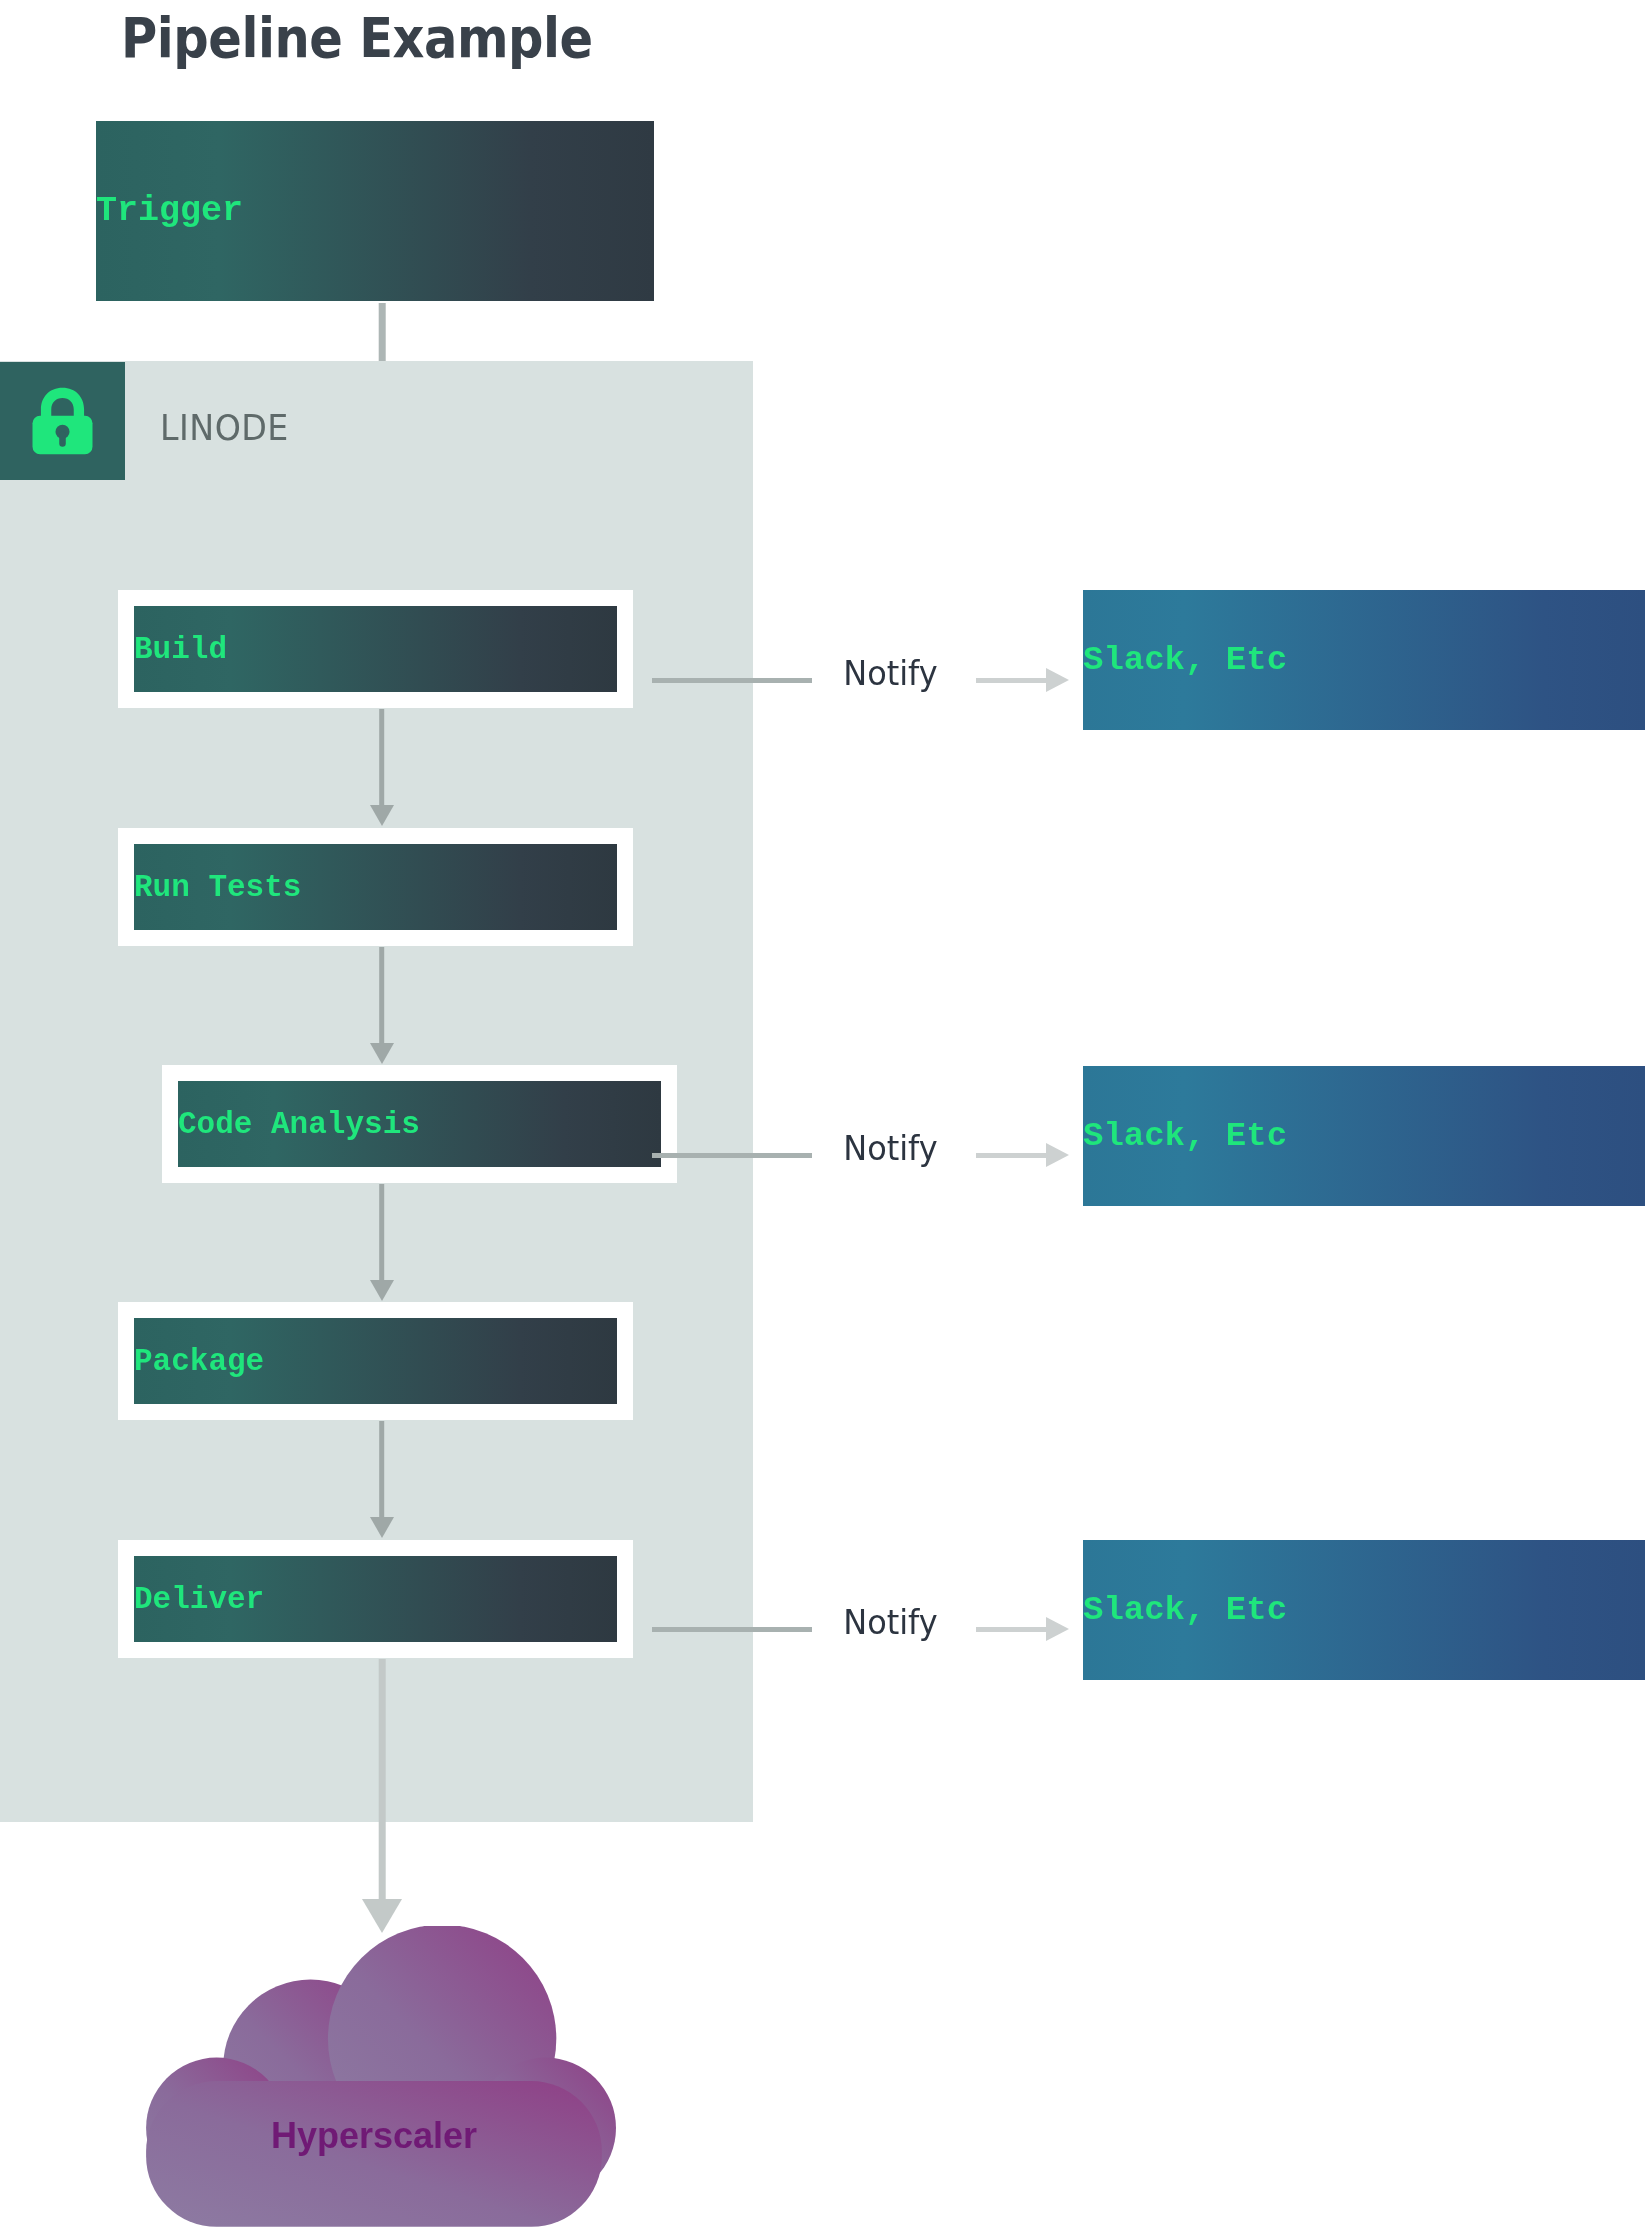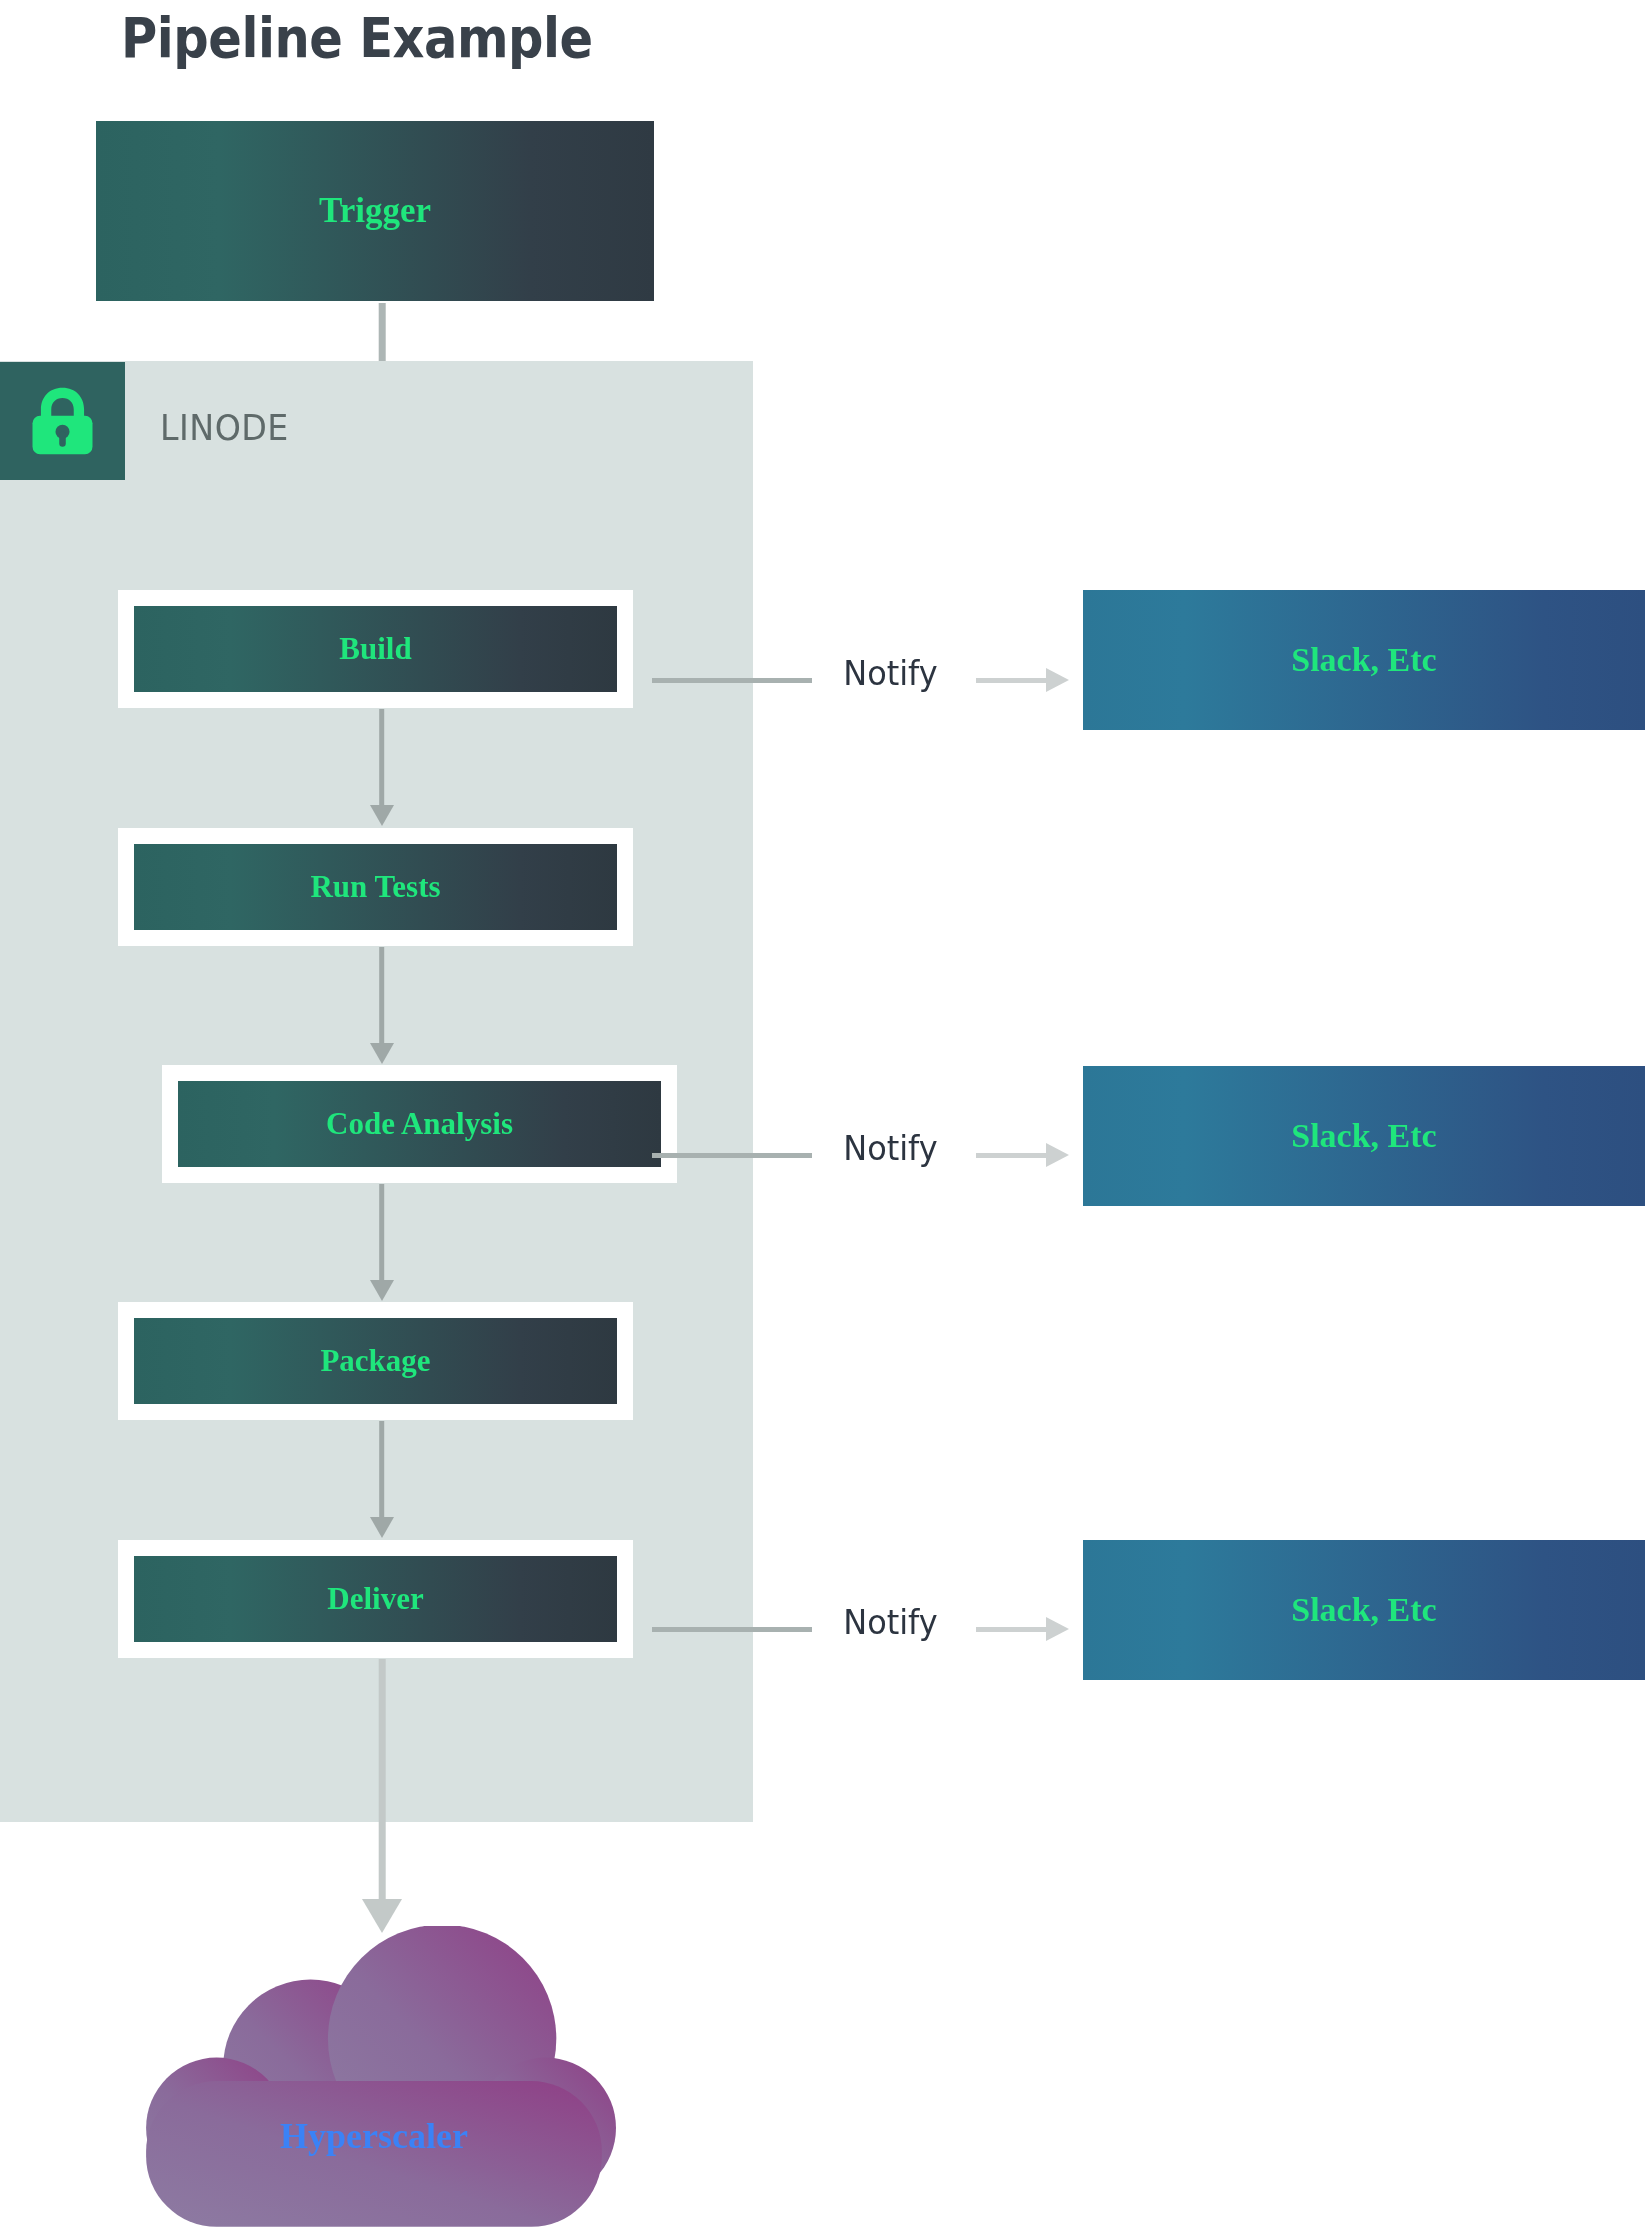--- a/index.html
+++ b/index.html
@@ -41,25 +41,24 @@
     width: 558px;
     height: 180px;
     background: linear-gradient(90deg, #2c6360 0%, #2f6663 22%, #323f49 78%, #2f3a43 100%);
   }
   .node-label {
     position: absolute;
     left: 0;
     right: 0;
     top: 50%;
     transform: translateY(-50%);
-    text-align: center;
     color: #1fe67c;
     font-weight: bold;
     font-size: 35px;
-    font-family: Liberation Serif, serif;
+    font-family: Liberation Mono, monospace;
     letter-spacing: 0px;
   }
 
   
   #linode-panel {
     position: absolute;
     left: 0px;
     top: 361px;
     width: 753px;
     height: 1461px;
@@ -233,22 +232,22 @@
     height: 313px;
   }
   #cloud-label {
     position: absolute;
     left: 0;
     right: 0;
     top: 189px;
     text-align: center;
     font-size: 36px;
     font-weight: bold;
-    color: #3b82f6;
-    font-family: Liberation Serif, serif;
+    color: #701a75;
+    font-family: Liberation Sans, sans-serif;
     z-index: 5;
   }
 </style>
 </head>
 <body>
 
 <div id="canvas">
 
   <div id="page-title">Pipeline Example</div>
 

